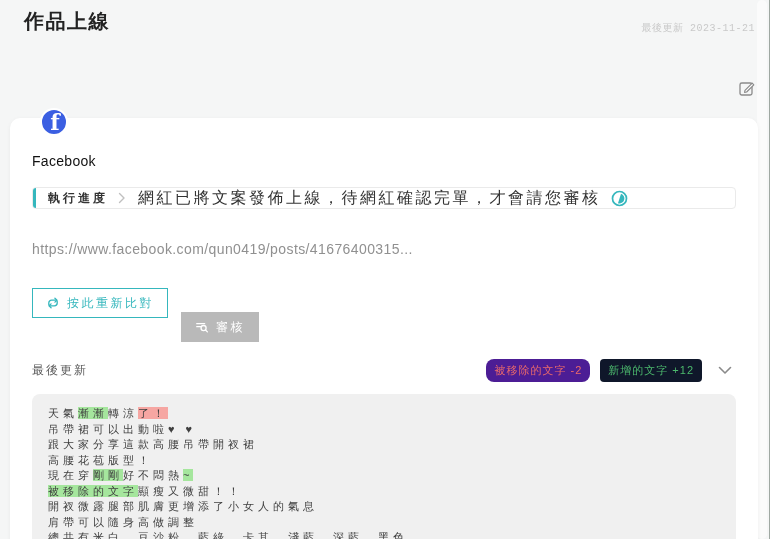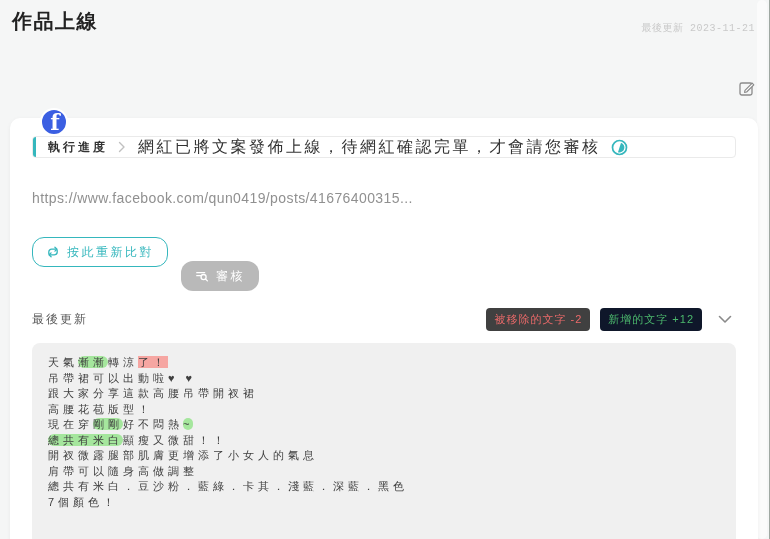--- a/index.html
+++ b/index.html
@@ -6,21 +6,21 @@
   html,body { width:770px; height:539px; }
   body {
     position:relative;
     background:#f5f6f6;
     overflow:hidden;
     font-family:"Liberation Sans","DejaVu Sans",sans-serif;
     color:#333;
   }
   
   .page-title {
-    position:absolute; left:12px; top:8px;
+    position:absolute; left:24px; top:8px;
     font-size:20px; font-weight:bold; color:#222; letter-spacing:1.5px;
   }
   .last-update {
     position:absolute; right:15px; top:21px;
     font-size:10px; color:#c9c9c9; letter-spacing:0.5px;font-family:Liberation Mono, monospace;
   }
   .edit-btn {
     position:absolute; right:14px; top:79px;
     width:18px; height:18px; cursor:pointer;
   }
@@ -63,47 +63,47 @@
   .progress-chevron { margin:0 12px 0 10px; display:flex; }
   .progress-desc { font-size:16px; color:#333; letter-spacing:2.5px; }
   .progress-clock { margin-left:10px; display:flex; }
 
   .post-url { margin-top:32px; font-size:14px; color:#909090; letter-spacing:0.4px; }
 
   
   .btn-row { margin-top:31px; display:flex; gap:13px; }
   .btn {
     height:30px; display:inline-flex; align-items:center; gap:7px;
-    padding:0 13px; border-radius:12px; font-size:12px; letter-spacing:2.5px;
+    padding:0 13px; border-radius:0; font-size:12px; letter-spacing:2.5px;
     cursor:pointer; border:1px solid transparent;
   }
   .btn-outline { border-color:#35b7bd; color:#35b7bd; background:#fff; }
   .btn-gray { background:#b9b9b9; color:#fff;margin-top:24px; }
 
   
   .compare-row { margin-top:17px; display:flex; align-items:center; }
   .compare-title { font-size:12px; color:#5a5a5a; letter-spacing:2px; flex:1; }
   .chip {
     font-size:11px; letter-spacing:1px; padding:4px 8px; border-radius:4px;
     margin-left:10px; white-space:nowrap;
   }
-  .chip-removed { background:#404040; color:#ec6a6a; }
+  .chip-removed { background:#4c1d95; color:#ec6a6a;border-radius:8px; }
   .chip-added  { background:#0f172a; color:#4cb96d; }
   .collapse-chevron { margin-left:16px; margin-right:4px; display:flex; cursor:pointer; }
 
   
   .content-box {
     margin-top:12px; background:#f0f0f0; border-radius:8px;
     padding:12px 16px; height:230px; overflow:hidden;
   }
   .cline {
     font-size:11px; letter-spacing:4px; line-height:15.5px; color:#3f3f3f;
     white-space:nowrap;
   }
-  .hl-added   { background:#a5e69d;border-radius:6px; }
+  .hl-added   { background:#a5e69d; }
   .hl-removed { background:#f6a6a2; }
   svg { display:block; }
 </style>
 </head>
 <body>
 
 <h1 class="page-title">作品上線</h1>
 <div class="last-update">最後更新 2023-11-21</div>
 
 <div class="edit-btn">
@@ -111,20 +111,21 @@
     <rect x="2" y="4" width="12" height="12" rx="1.8" fill="none" stroke="#8a8a8a" stroke-width="1.3"></rect>
     <path d="M7 11.4 L14.2 4.2 L15.8 5.8 L8.6 13 L6.6 13.4 Z" fill="#fff" stroke="#8a8a8a" stroke-width="1.2" stroke-linejoin="round"></path>
   </svg>
 </div>
 
 <div class="scroll-track"></div>
 <div class="win-edge"></div>
 
 <div class="card">
 
+  <div class="platform-label">Facebook</div>
 
   <div class="progress-box">
     <span class="progress-accent"></span>
     <span class="progress-label">執行進度</span>
     <span class="progress-chevron">
       <svg width="8" height="12" viewBox="0 0 8 12">
           <path d="M1.5 1.5 L6 6 L1.5 10.5" fill="none" stroke="#c0c0c0" stroke-width="1.4" stroke-linecap="round" stroke-linejoin="round"></path>
         </svg>
     </span>
     <span class="progress-desc">網紅已將文案發佈上線，待網紅確認完單，才會請您審核</span>
@@ -174,21 +175,21 @@
     </span>
   </div>
 
   <div class="content-box">
     <div>
         <div class="cline"><span>天氣</span><span class="hl-added">漸漸</span><span>轉涼</span><span class="hl-removed">了！</span></div>
         <div class="cline"><span>吊帶裙可以出動啦♥ ♥</span></div>
         <div class="cline"><span>跟大家分享這款高腰吊帶開衩裙</span></div>
         <div class="cline"><span>高腰花苞版型！</span></div>
         <div class="cline"><span>現在穿</span><span class="hl-added">剛剛</span><span>好不悶熱</span><span class="hl-added">~</span></div>
-        <div class="cline"><span class="hl-added">總共有米白</span><span>顯瘦又微甜！！</span></div>
+        <div class="cline"><span class="hl-added">被移除的文字</span><span>顯瘦又微甜！！</span></div>
         <div class="cline"><span>開衩微露腿部肌膚更增添了小女人的氣息</span></div>
         <div class="cline"><span>肩帶可以隨身高做調整</span></div>
         <div class="cline"><span>總共有米白．豆沙粉．藍綠．卡其．淺藍．深藍．黑色</span></div>
         <div class="cline"><span>7個顏色！</span></div>
       </div>
   </div>
 
 </div>
 
 <div class="fb-badge">

